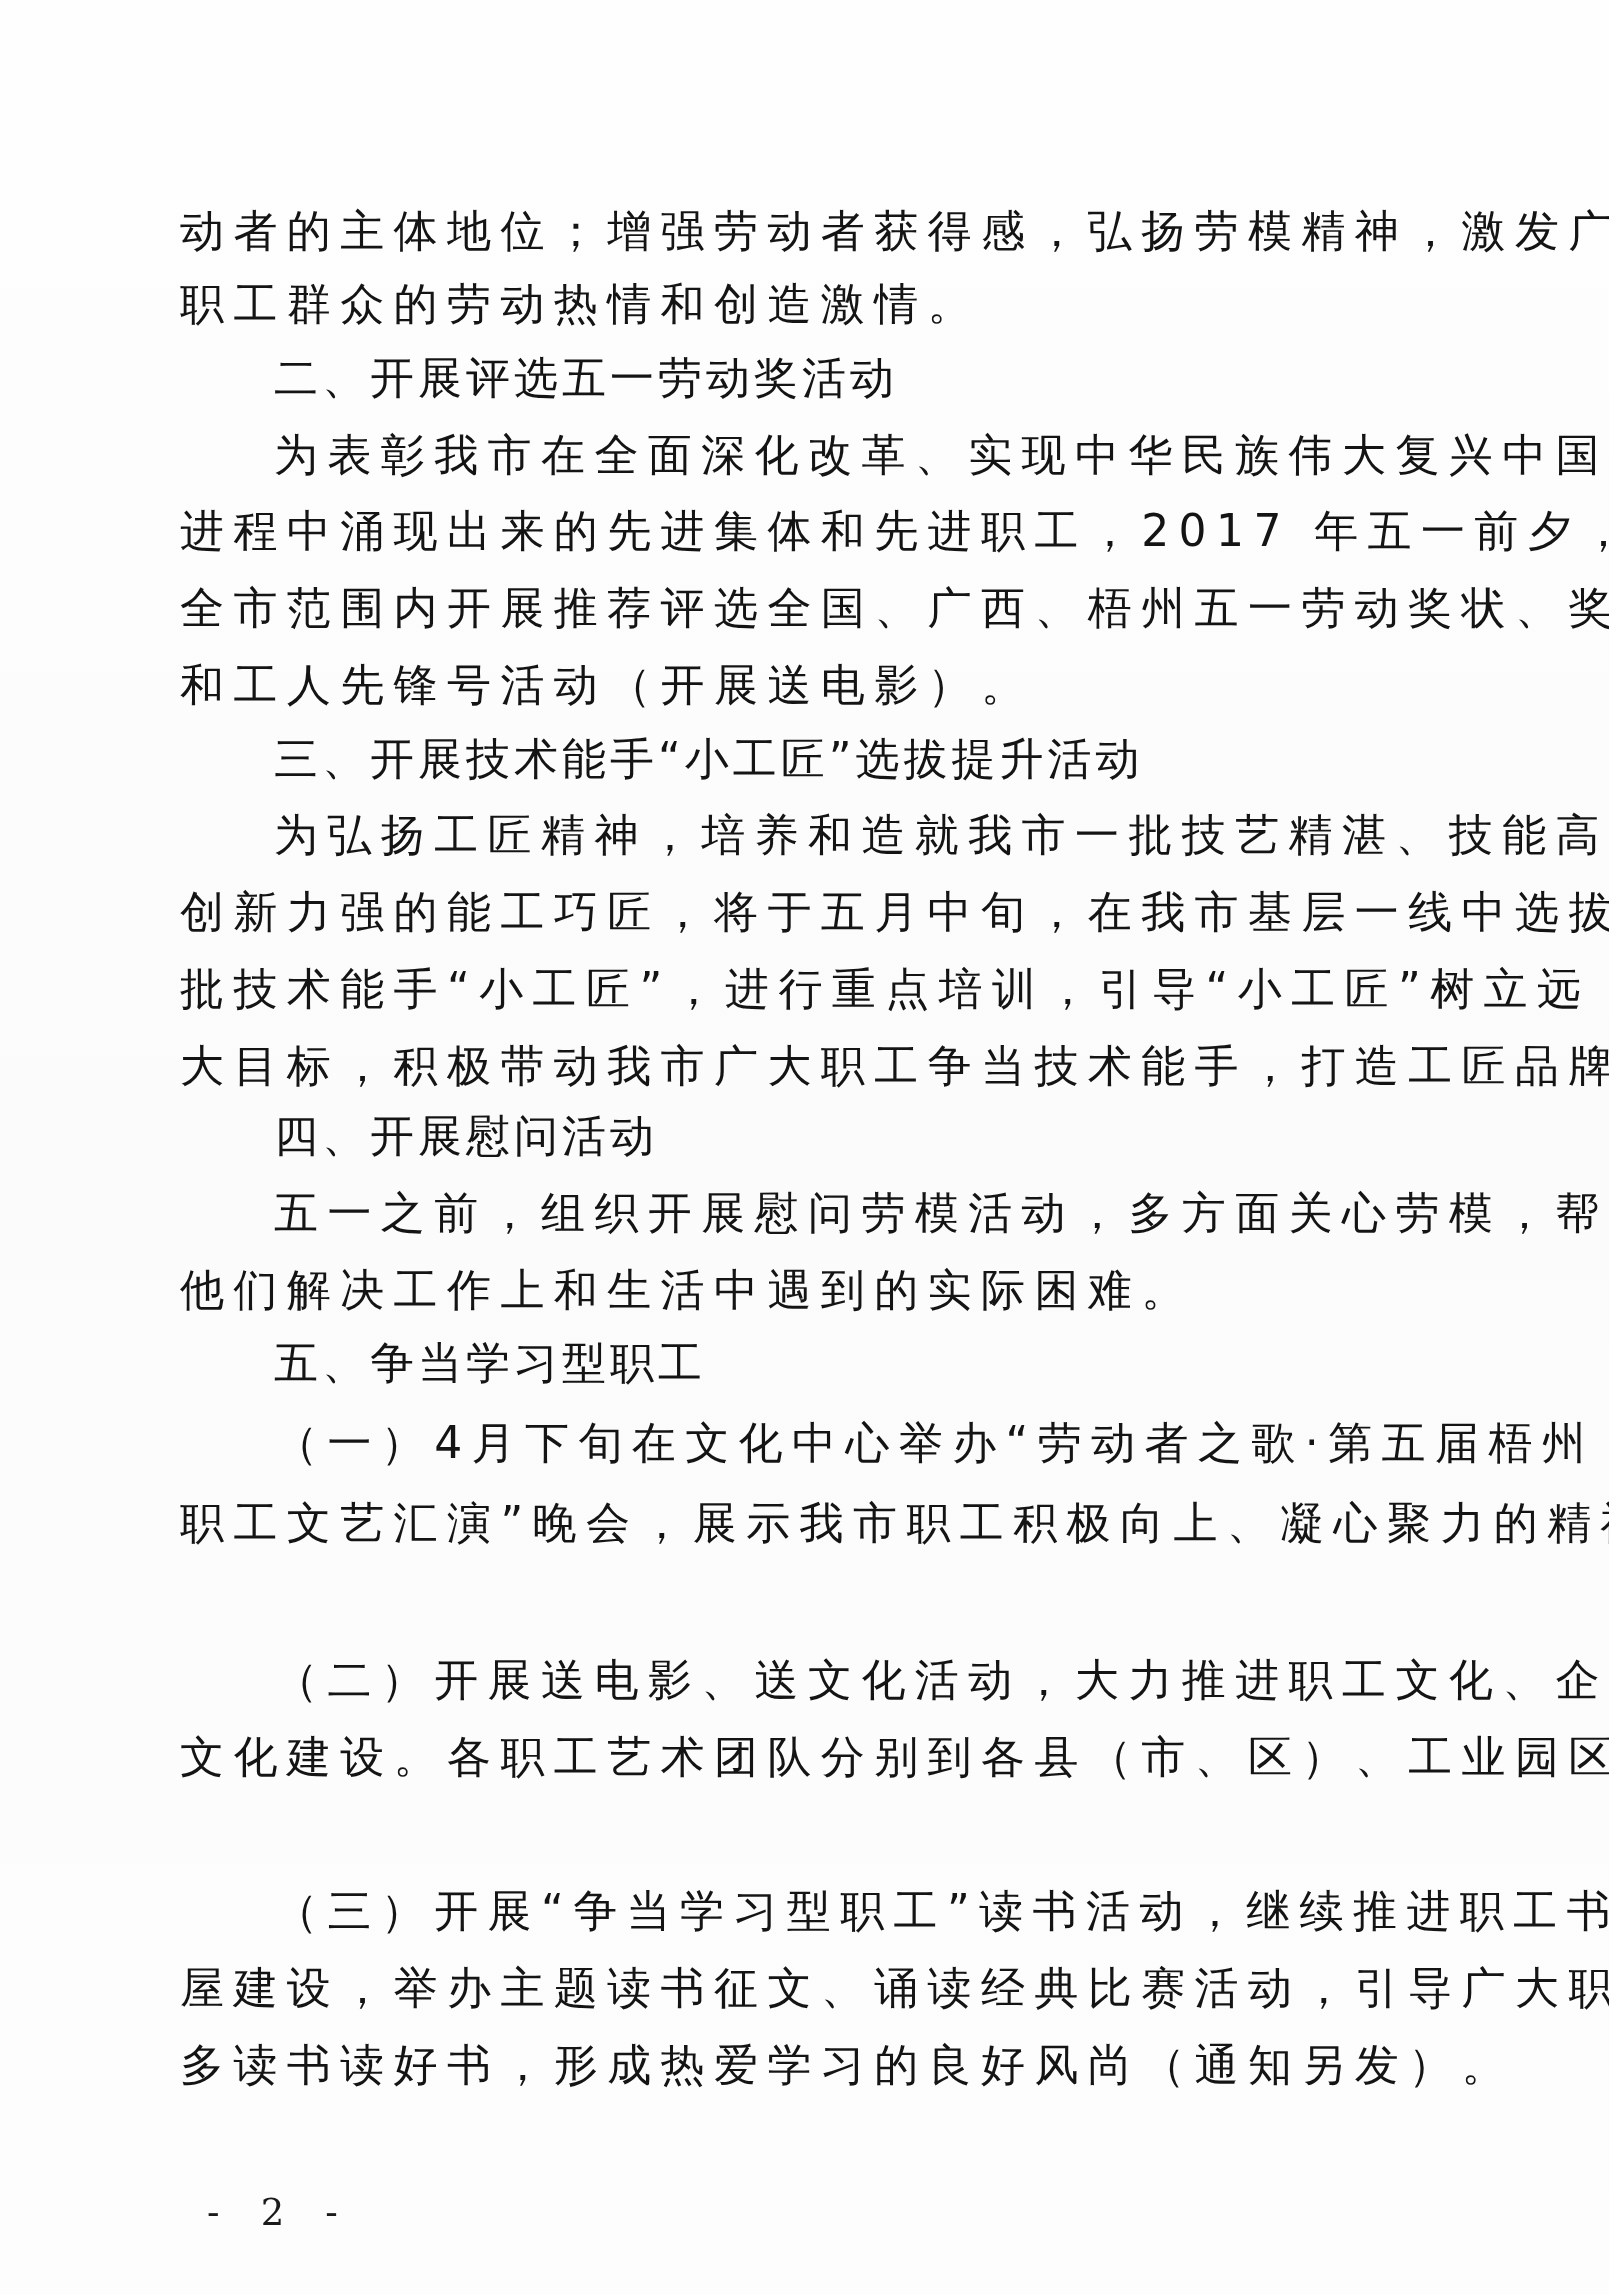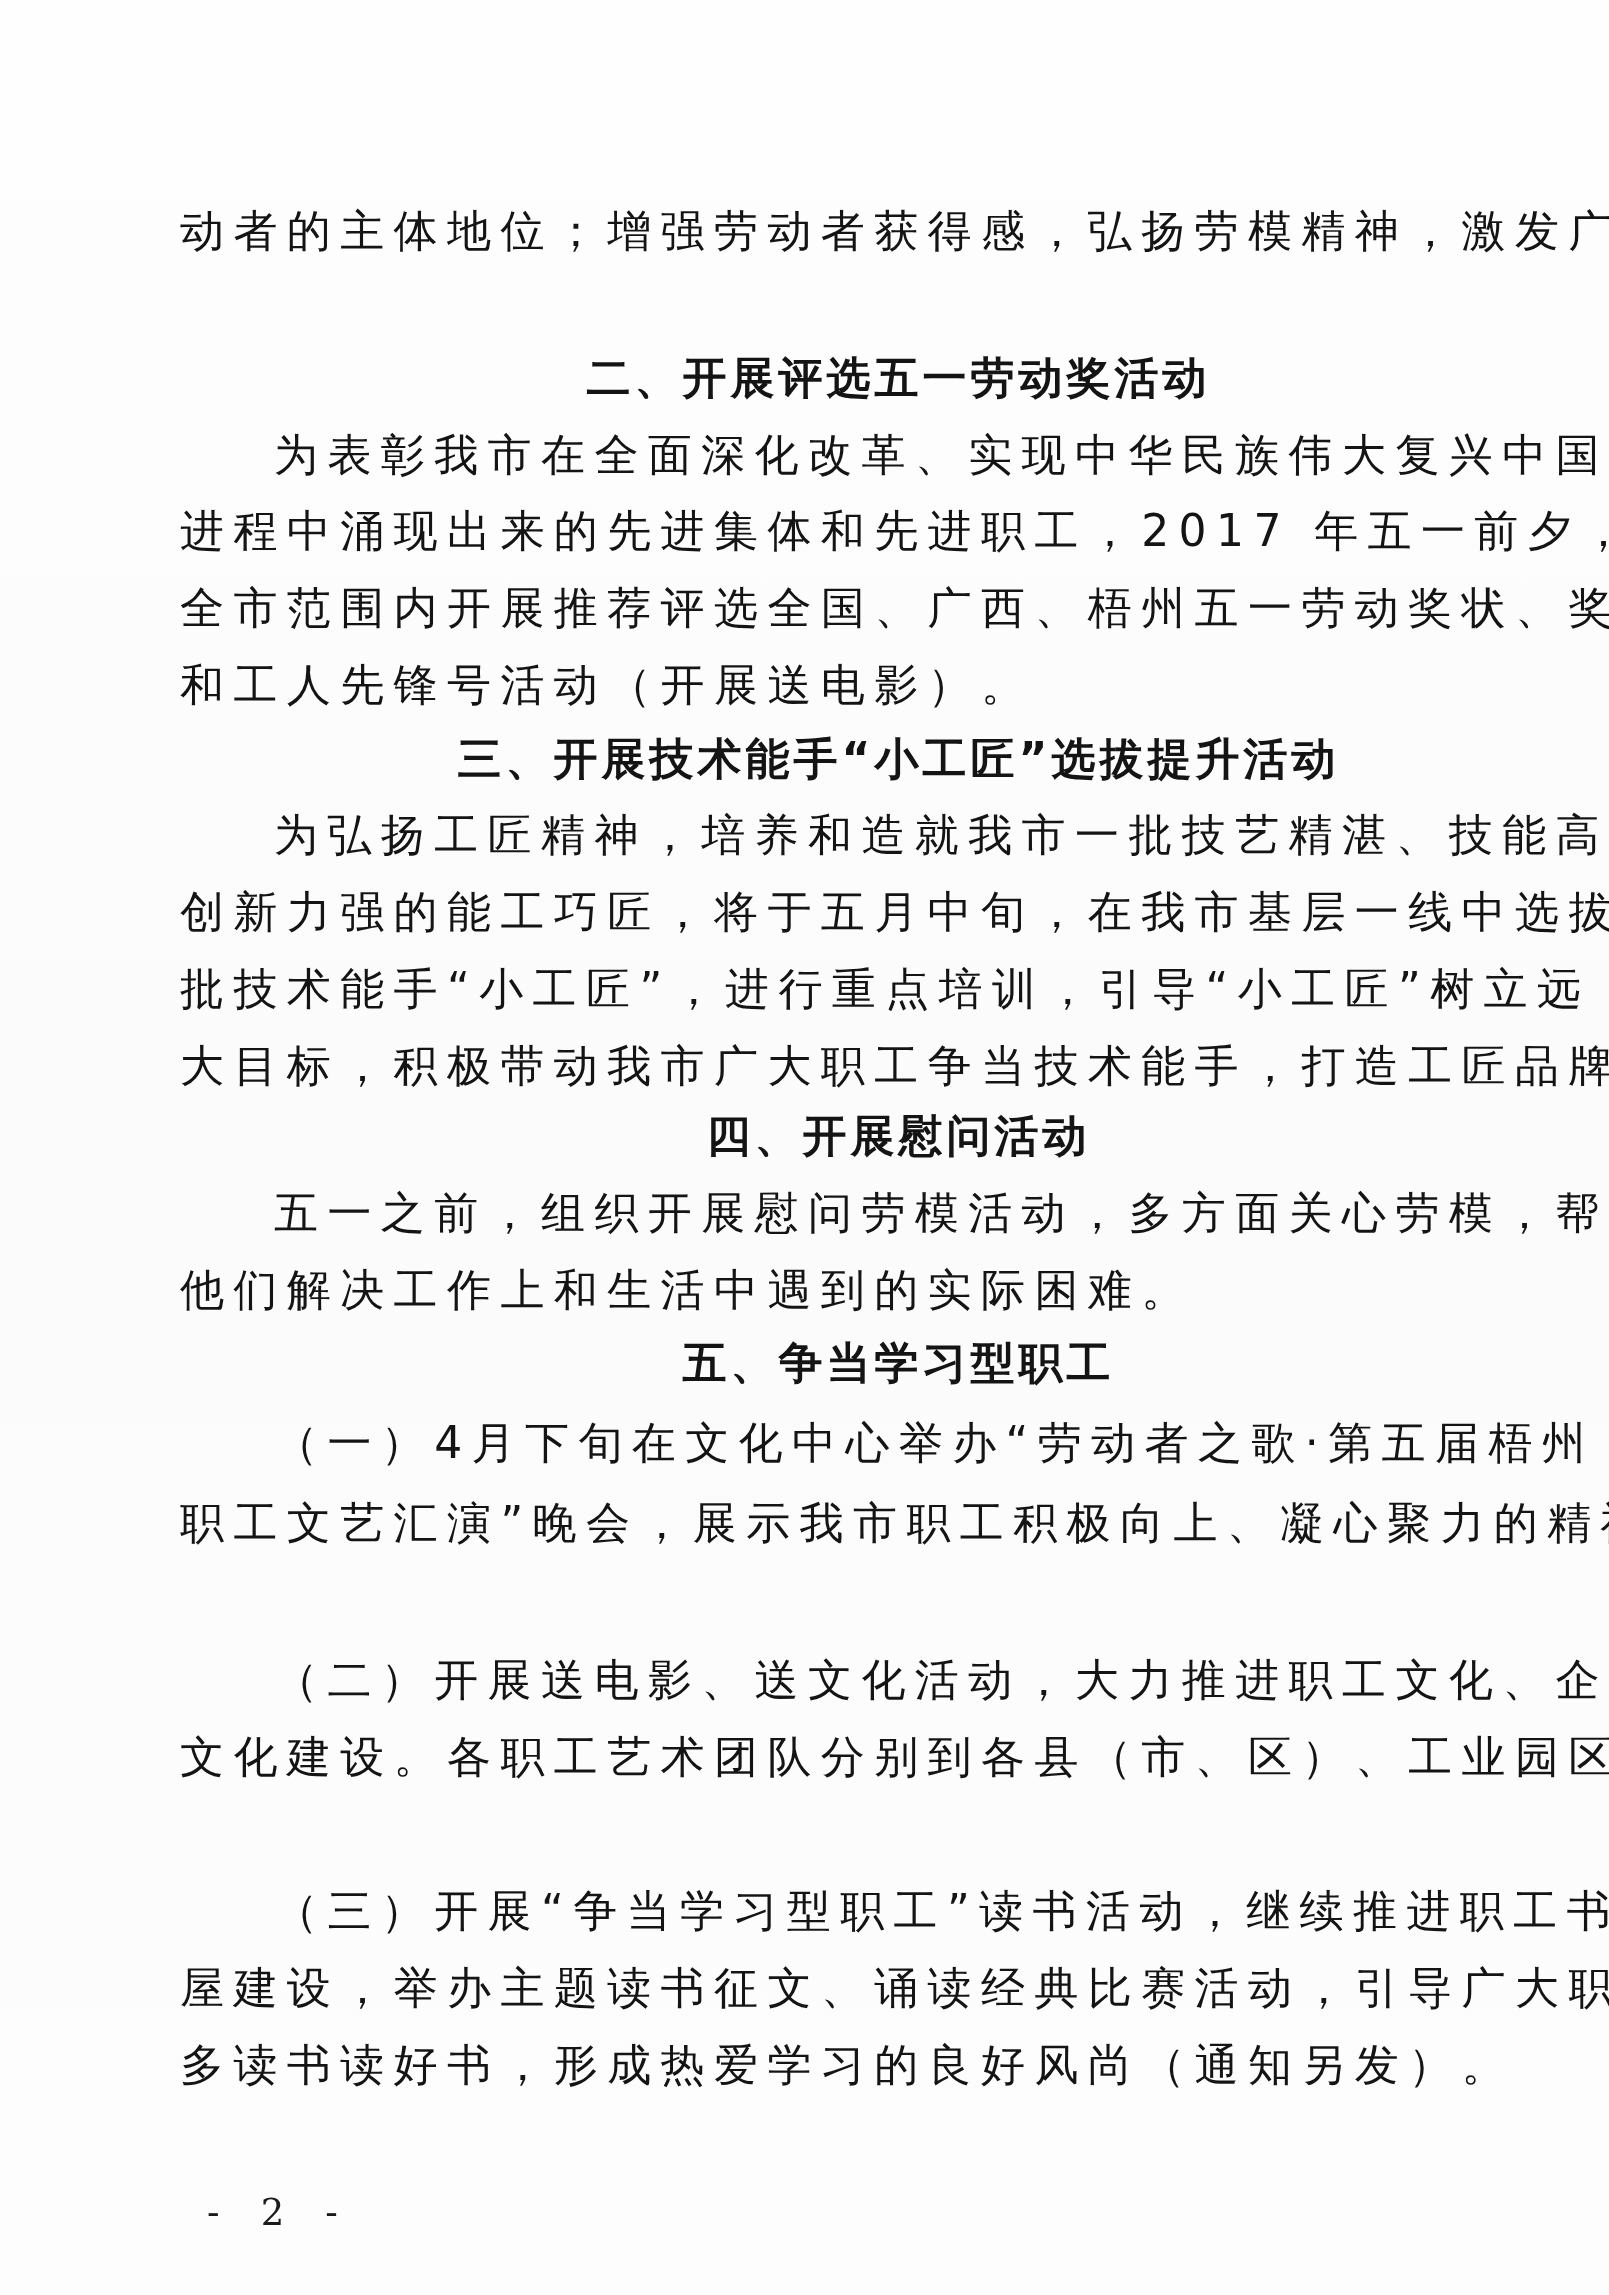--- a/index.html
+++ b/index.html
@@ -29,39 +29,39 @@
     width: 1249px;
     font-size: 44px;
     line-height: 53px;
     letter-spacing: 9.4px;
     white-space: nowrap;
     color: #141414;
   }
   .line.indent { left: 274px; }
   .line.heading {
     left: 274px;
-    font-weight: bold;
+    font-weight: normal;
     letter-spacing: 4px;
-    text-align: center;
   }
   .page-number {
     position: absolute;
     left: 207px;
     top: 2191px;
     font-family: "DejaVu Serif", serif;
     font-size: 37px;
     letter-spacing: 14.7px;
     color: #1a1a1a;
   }
 </style>
 </head>
 <body>
 
 <div class="page">
   <div class="line" style="top:204px">动者的主体地位；增强劳动者获得感，弘扬劳模精神，激发广大</div>
+  <div class="line" style="top:277px">职工群众的劳动热情和创造激情。</div>
   <div class="line heading" style="top:351px">二、开展评选五一劳动奖活动</div>
   <div class="line indent" style="top:428px">为表彰我市在全面深化改革、实现中华民族伟大复兴中国梦</div>
   <div class="line" style="top:504px">进程中涌现出来的先进集体和先进职工，2017 年五一前夕，在</div>
   <div class="line" style="top:581px">全市范围内开展推荐评选全国、广西、梧州五一劳动奖状、奖章</div>
   <div class="line" style="top:658px">和工人先锋号活动（开展送电影）。</div>
   <div class="line heading" style="top:732px">三、开展技术能手“小工匠”选拔提升活动</div>
   <div class="line indent" style="top:808px">为弘扬工匠精神，培养和造就我市一批技艺精湛、技能高超、</div>
   <div class="line" style="top:885px">创新力强的能工巧匠，将于五月中旬，在我市基层一线中选拔一</div>
   <div class="line" style="top:962px">批技术能手“小工匠”，进行重点培训，引导“小工匠”树立远</div>
   <div class="line" style="top:1039px">大目标，积极带动我市广大职工争当技术能手，打造工匠品牌。</div>

